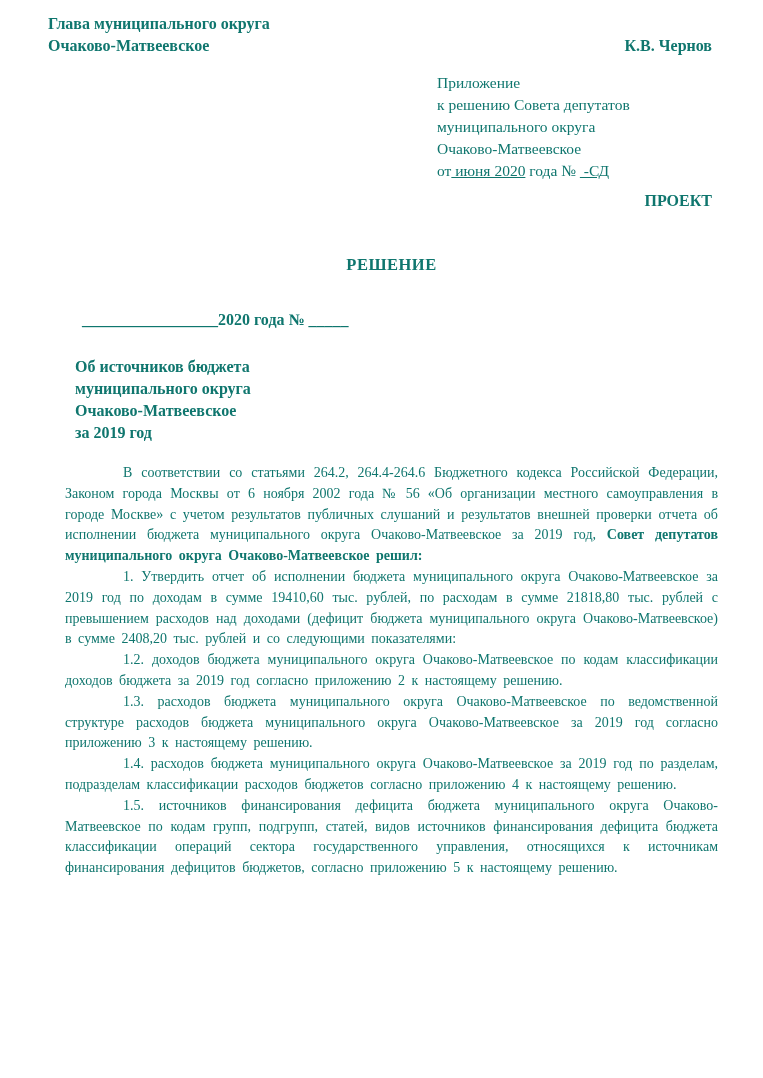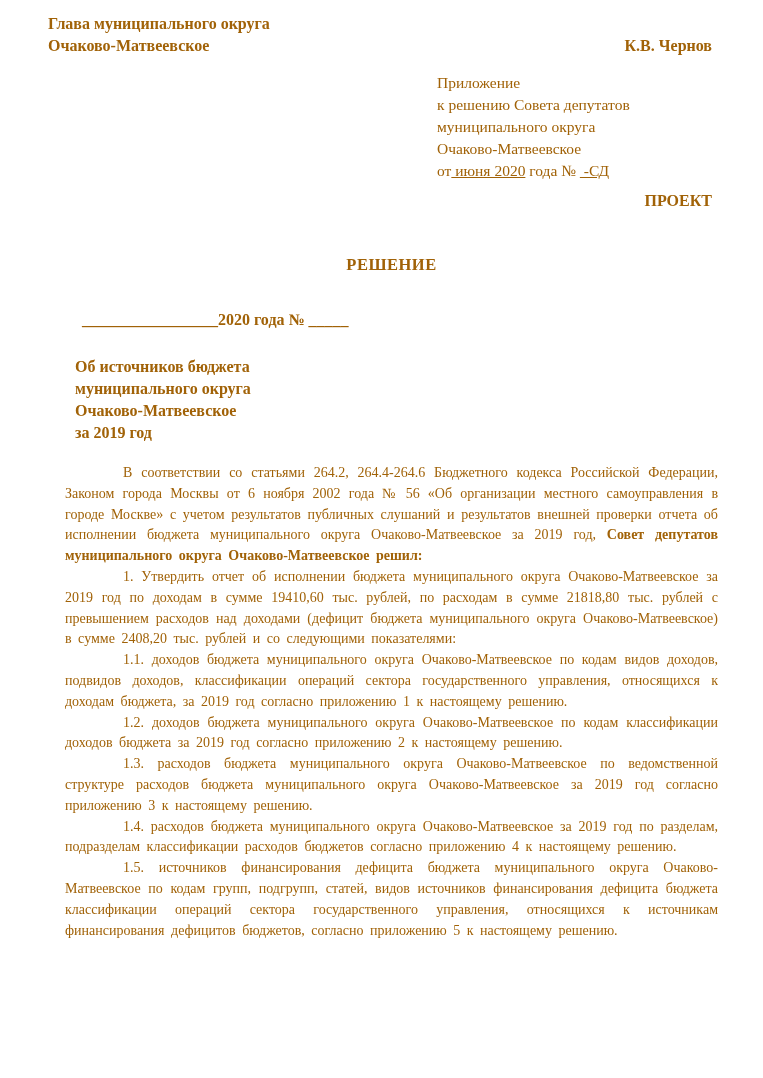--- a/index.html
+++ b/index.html
@@ -1,21 +1,21 @@
 <!DOCTYPE html>
 <html lang="ru"><head>
 <meta charset="utf-8">
 <style>
   html, body { margin: 0; padding: 0; background: #ffffff; }
   .page {
     position: relative;
     width: 763px;
     height: 1078px;
     background: #ffffff;
-    color: #a16207;
+    color: #0f766e;
     font-family: "Liberation Serif", "DejaVu Serif", serif;
     overflow: hidden;
     box-sizing: border-box;
   }
   .header-row {
     display: flex;
     justify-content: space-between;
     align-items: flex-end;
     padding: 13px 51px 0 48px;
     font-weight: bold;
@@ -105,20 +105,19 @@
   <div class="subject">
     <div>Об источников  бюджета</div>
     <div>муниципального округа</div>
     <div>Очаково-Матвеевское</div>
     <div>за 2019 год</div>
   </div>
 
   <div class="body-text">
     <p><span>В соответствии со статьями 264.2,  264.4-264.6 Бюджетного кодекса Российской Федерации,  Законом города Москвы от 6 ноября 2002 года № 56 «Об организации местного самоуправления  в городе Москве» с учетом результатов публичных слушаний и результатов внешней проверки отчета об исполнении бюджета  муниципального округа Очаково-Матвеевское за 2019 год, </span><b>Совет депутатов муниципального округа Очаково-Матвеевское  решил:</b></p>
     <p>1. Утвердить отчет об исполнении бюджета  муниципального округа Очаково-Матвеевское  за 2019 год по доходам в сумме  19410,60  тыс. рублей,  по расходам в сумме 21818,80 тыс. рублей с превышением расходов над доходами (дефицит бюджета  муниципального округа Очаково-Матвеевское) в сумме  2408,20 тыс. рублей и со следующими показателями:</p>
-    <p>1.1.  доходов бюджета  муниципального округа Очаково-Матвеевское по кодам видов доходов, подвидов доходов, классификации операций сектора государственного управления, относящихся к доходам бюджета, за 2019 год согласно приложению 1 к настоящему решению.</p>
     <p>1.2.  доходов бюджета  муниципального округа Очаково-Матвеевское по кодам классификации доходов бюджета за 2019 год согласно приложению 2 к настоящему решению.</p>
     <p>1.3.  расходов бюджета  муниципального округа Очаково-Матвеевское по ведомственной структуре расходов бюджета  муниципального округа Очаково-Матвеевское  за 2019 год согласно приложению 3 к настоящему решению.</p>
     <p>1.4. расходов бюджета  муниципального округа Очаково-Матвеевское за 2019 год по разделам, подразделам классификации расходов бюджетов согласно приложению 4 к настоящему решению.</p>
     <p>1.5. источников финансирования дефицита бюджета  муниципального округа Очаково-Матвеевское  по кодам групп, подгрупп, статей,  видов источников финансирования дефицита бюджета классификации операций сектора государственного управления, относящихся к источникам финансирования дефицитов бюджетов, согласно приложению 5 к настоящему решению.</p>
   </div>
 
 </div>
 
 </body></html>

